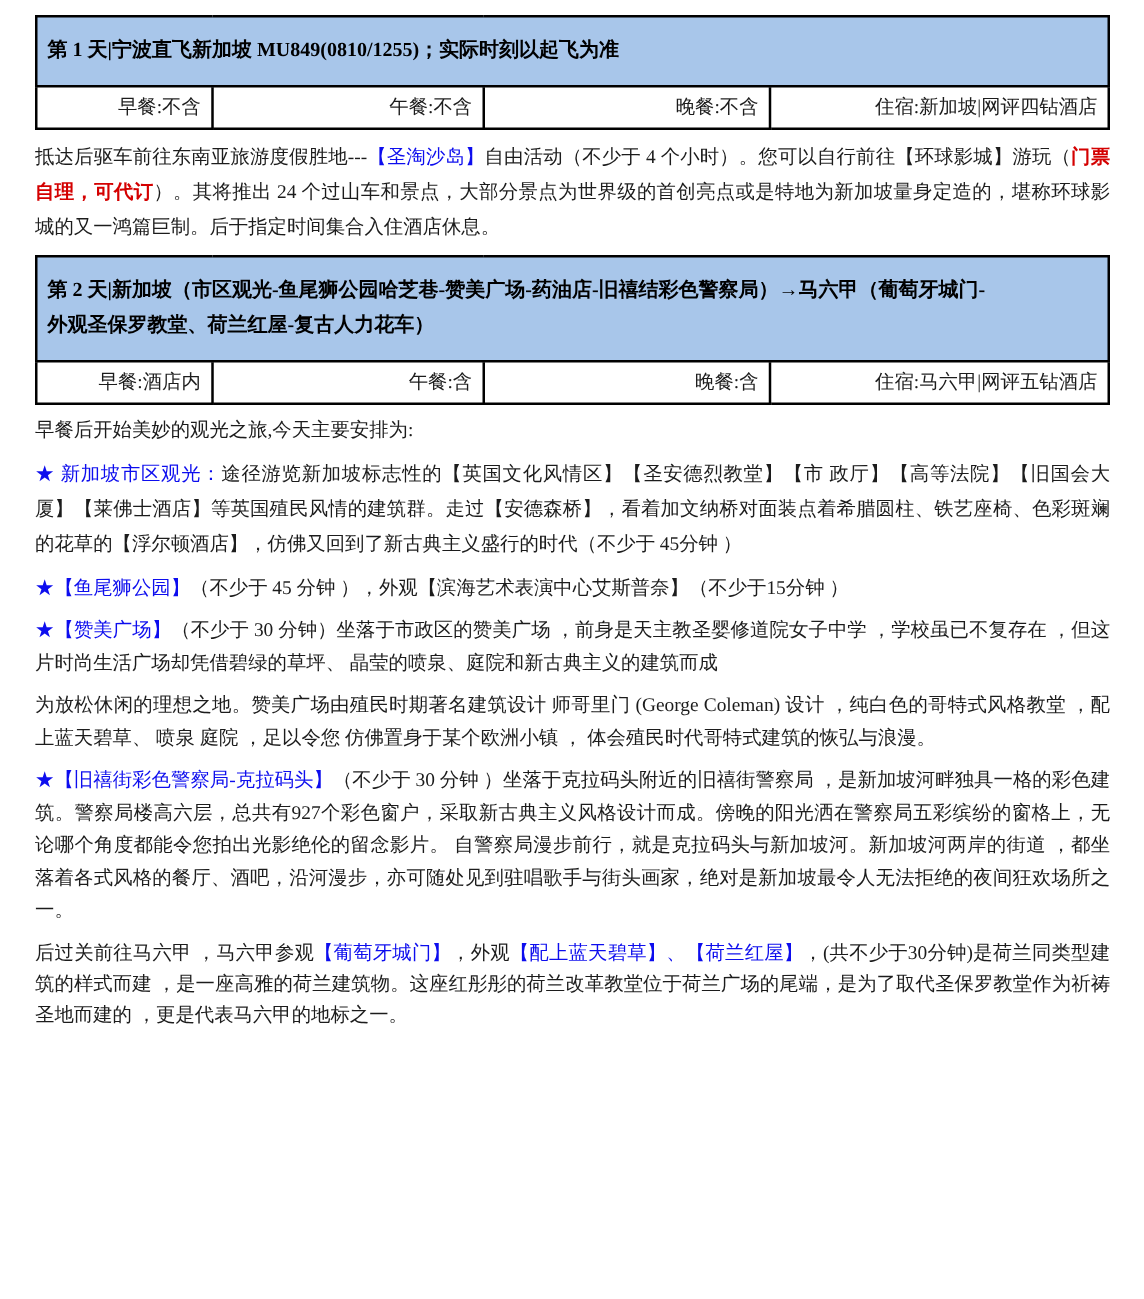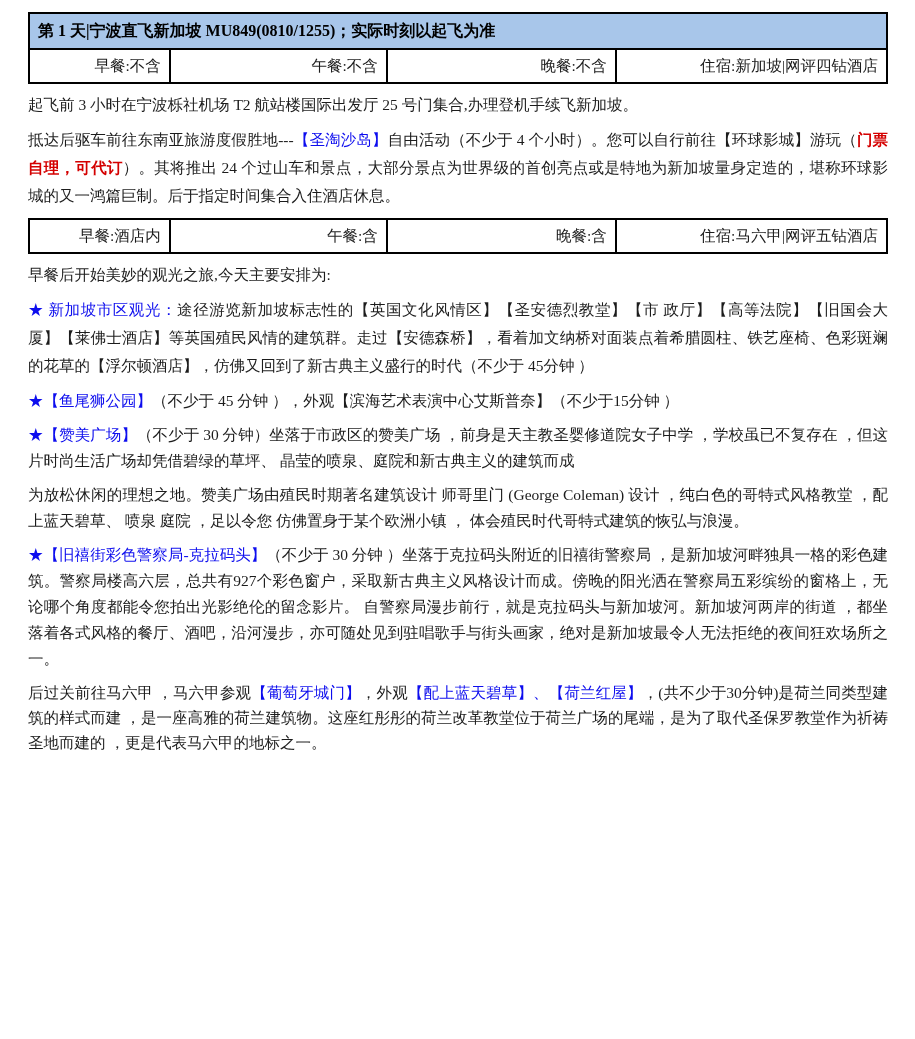--- a/index.html
+++ b/index.html
@@ -25,21 +25,21 @@
   }
   .col1 { width: 16.4%; }
   .col2 { width: 25.3%; }
   .col3 { width: 26.7%; }
   .col4 { width: 31.6%; }
   tr.day-header td {
     background: #a8c6ea;
     font-weight: bold;
     font-size: 16px;
     line-height: 28px;
-    padding: 3px 8px;
+    padding: 13px 8px;
     color: #000000;
     margin-top: 26px;
   }
   tr.meal-row td {
     font-size: 15.5px;
     padding: 5px 8px;
     line-height: 22px;
     background: #ffffff;
     color: #1c1c1c;
     white-space: nowrap;
@@ -79,32 +79,37 @@
       </tr>
       <tr class="meal-row">
         <td>早餐:不含</td>
         <td>午餐:不含</td>
         <td>晚餐:不含</td>
         <td>住宿:新加坡|网评四钻酒店</td>
       </tr>
     </tbody>
   </table>
 
-  <p class="para">起飞前 3 小时在宁波栎社机场 T2 航站楼国际出发厅 25 号门集合,办理登机手续飞新加坡。</p>
 
   <p class="para loose"><span>抵达后驱车前往东南亚旅游度假胜地---</span><span class="seg-blue">【圣淘沙岛】</span><span>自由活动（不少于  4 个小时）。您可以自行前往【环球影城】游玩（</span><span class="seg-red">门票自理，可代订</span><span>）。其将推出  24 个过山车和景点，大部分景点为世界级的首创亮点或是特地为新加坡量身定造的，堪称环球影城的又一鸿篇巨制。后于指定时间集合入住酒店休息。</span></p>
 
   <table class="day-table tbl-gap">
     <colgroup>
         <col class="col1">
         <col class="col2">
         <col class="col3">
         <col class="col4">
       </colgroup>
     <tbody>
+      <tr class="day-header">
+        <td colspan="4">
+          <div>第  2  天|新加坡（市区观光-鱼尾狮公园哈芝巷-赞美广场-药油店-旧禧结彩色警察局）→马六甲（葡萄牙城门-</div>
+          <div>外观圣保罗教堂、荷兰红屋-复古人力花车）</div>
+        </td>
+      </tr>
       <tr class="meal-row">
         <td>早餐:酒店内</td>
         <td>午餐:含</td>
         <td>晚餐:含</td>
         <td>住宿:马六甲|网评五钻酒店</td>
       </tr>
     </tbody>
   </table>
 
   <p class="para">早餐后开始美妙的观光之旅,今天主要安排为:</p>

